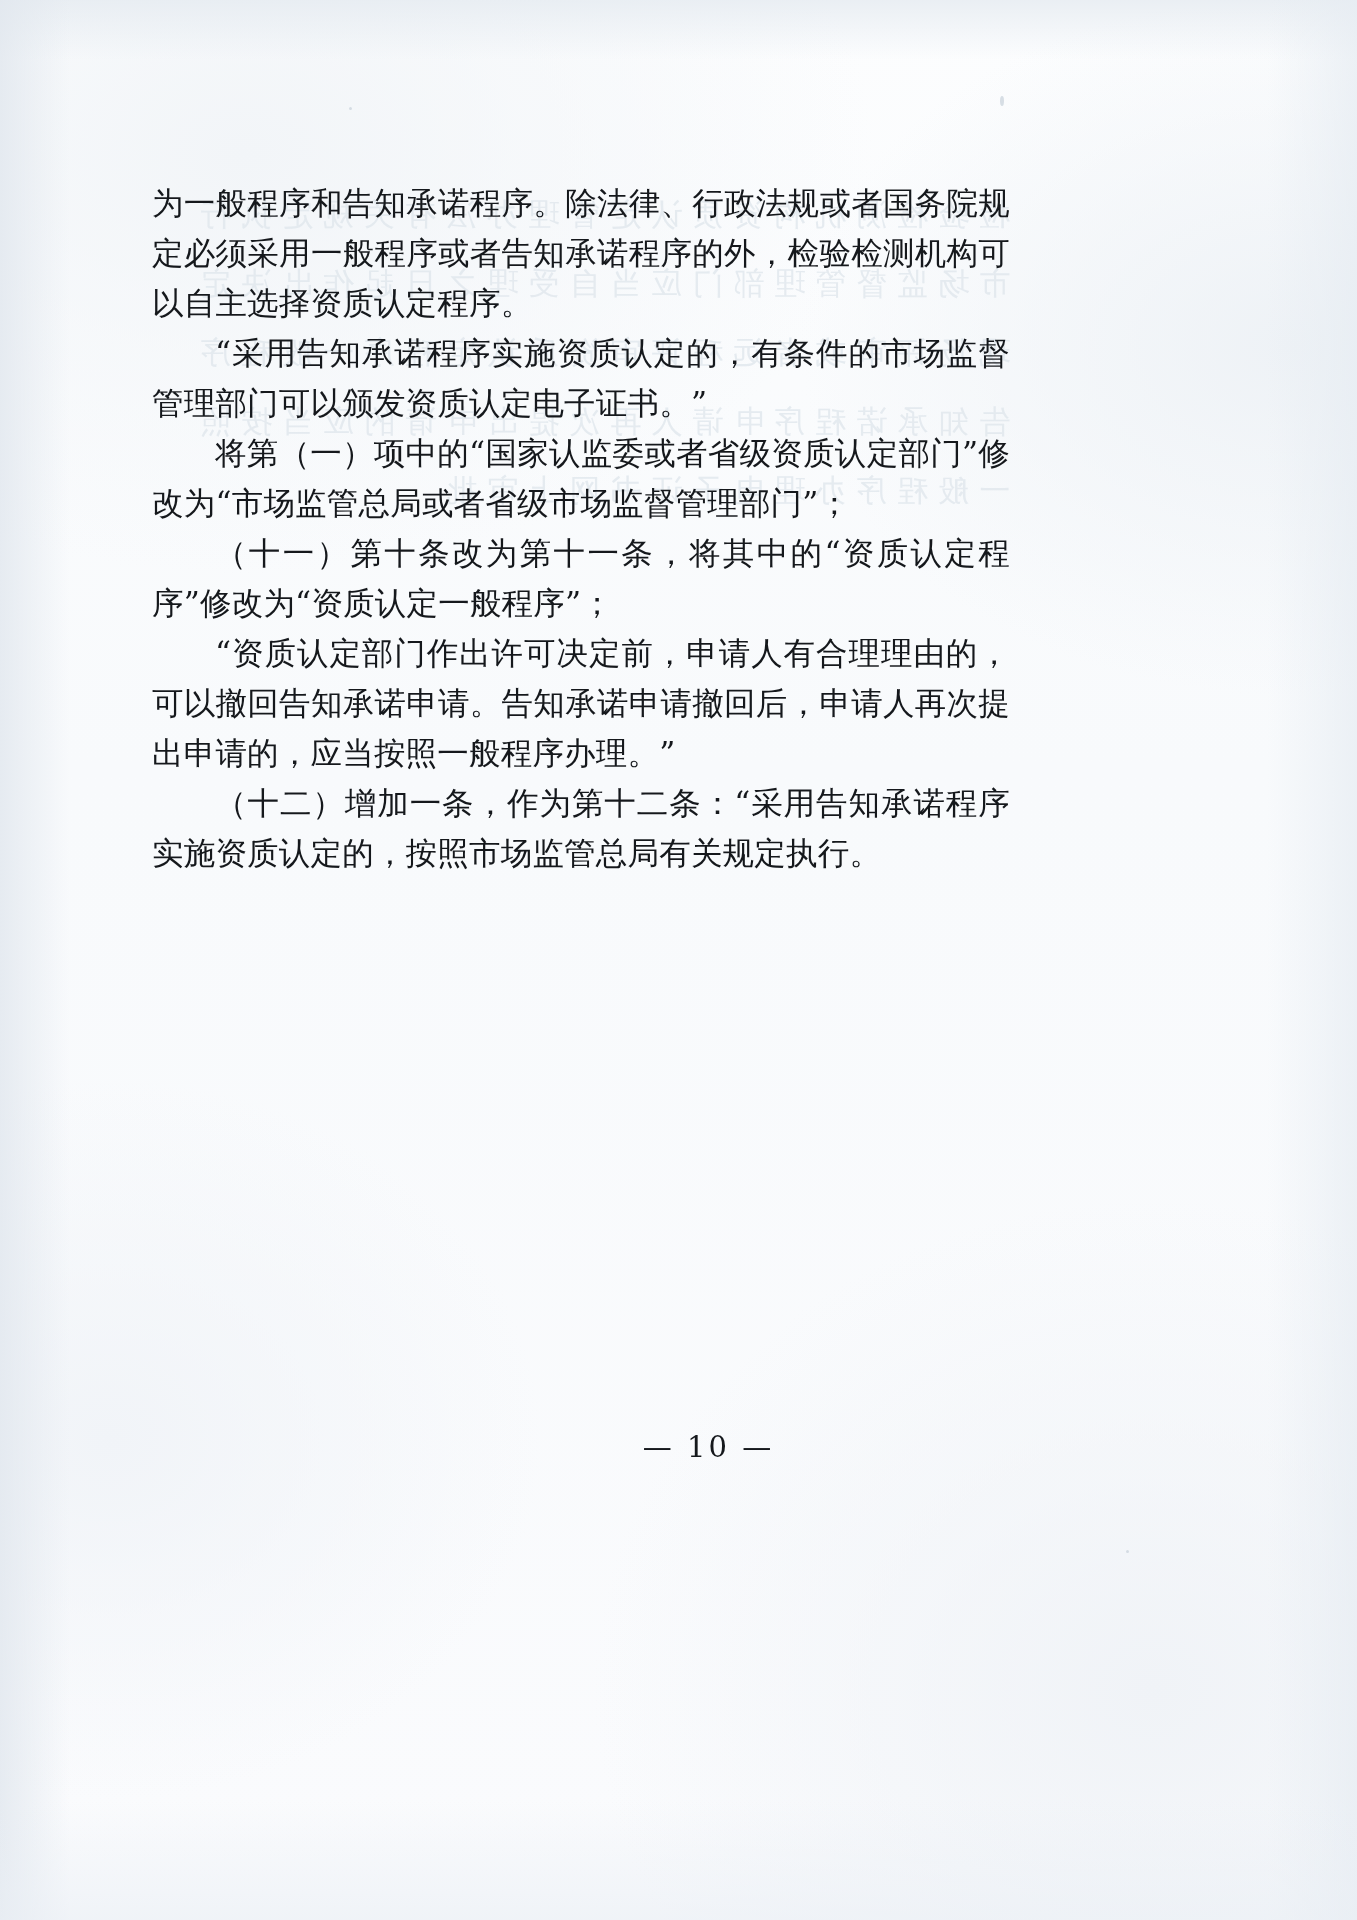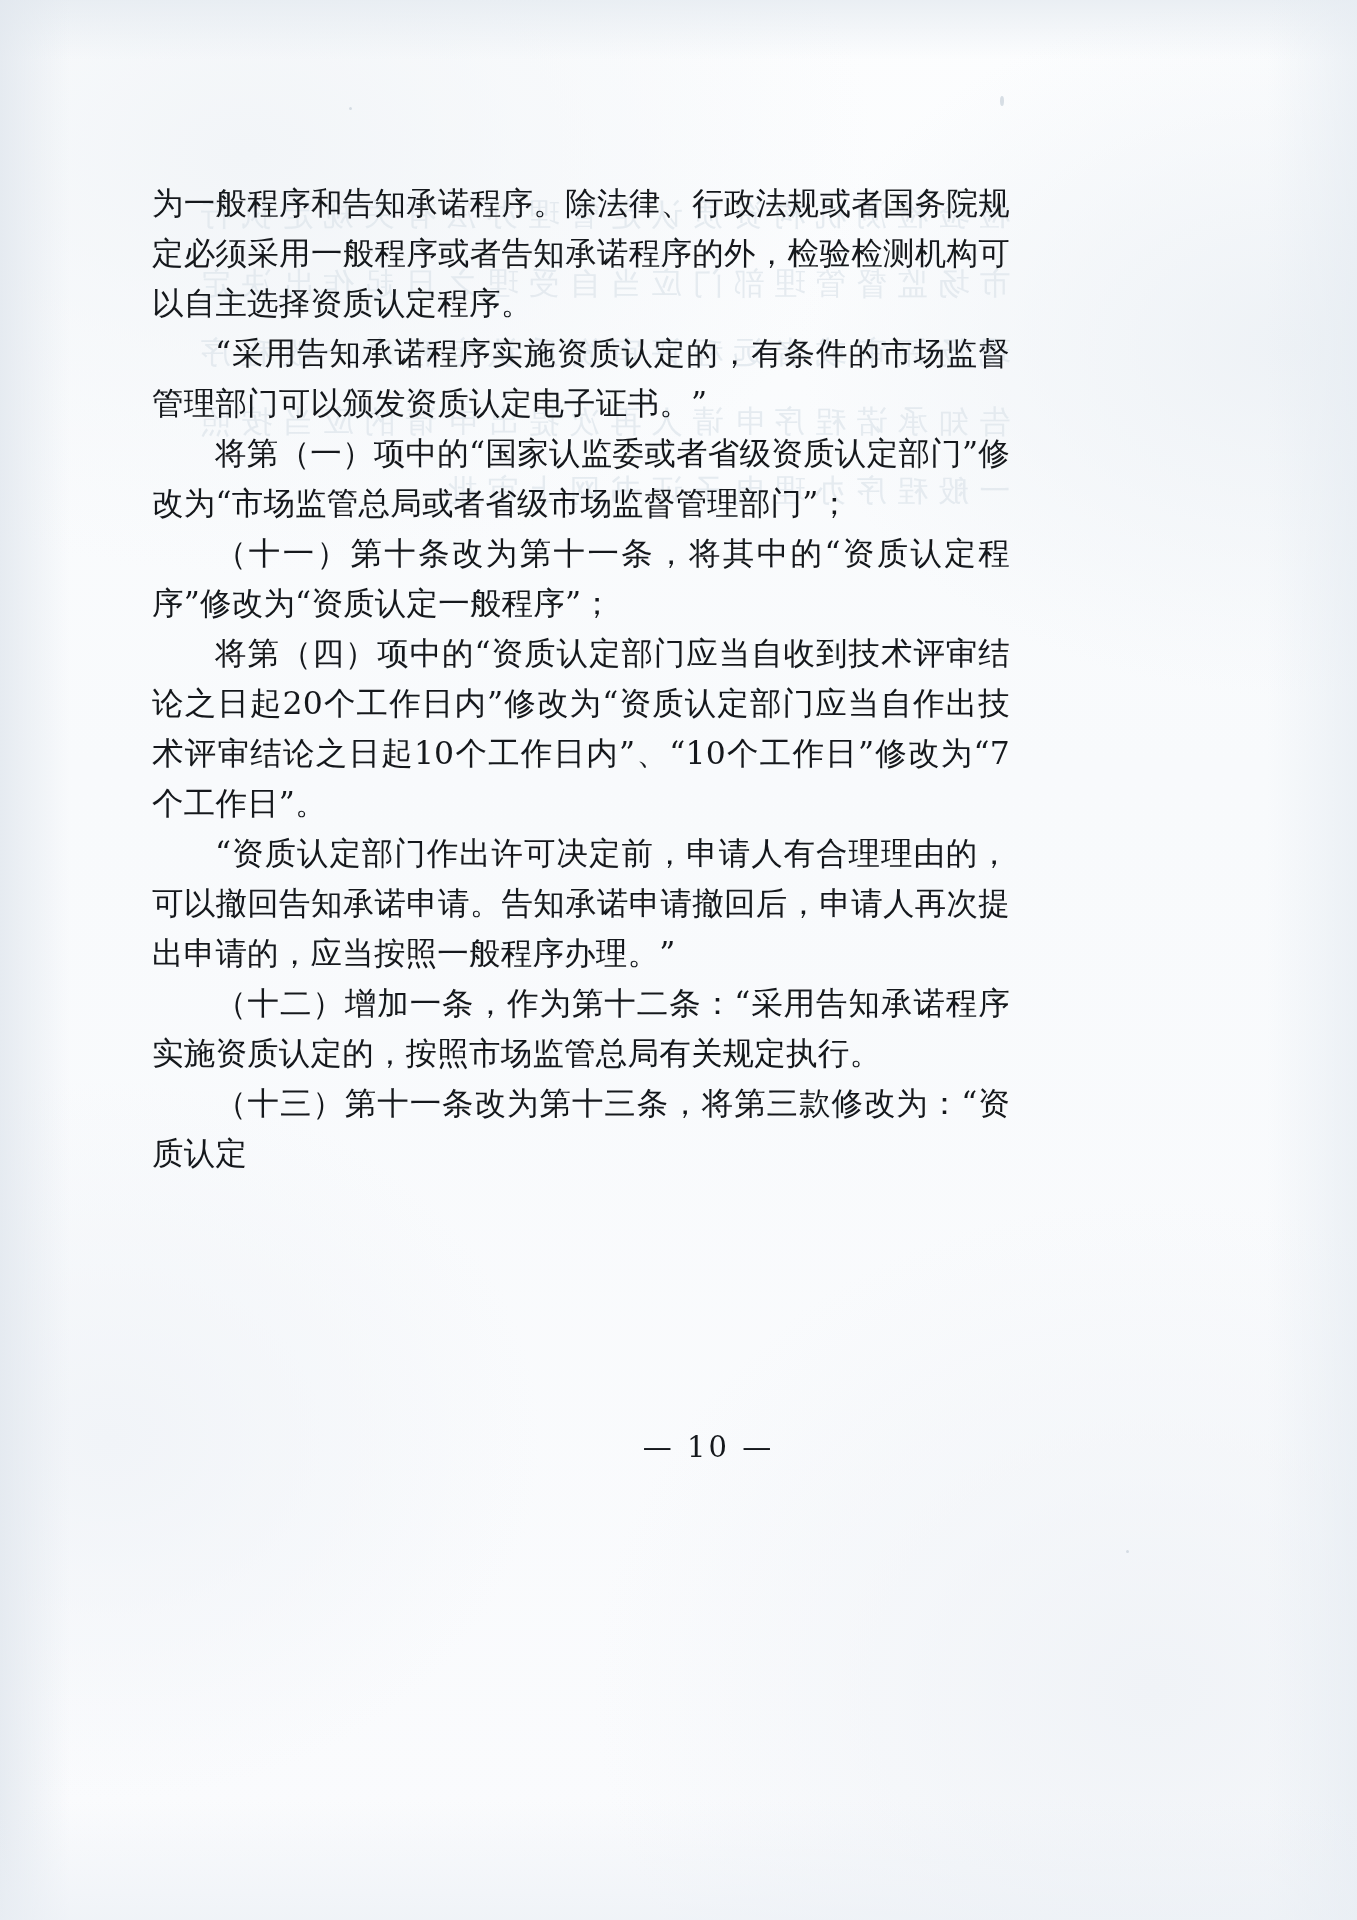--- a/index.html
+++ b/index.html
@@ -129,20 +129,18 @@
   <div class="speck" style="left:349px;top:107px;width:3px;height:3px;"></div>
   <div class="speck" style="left:1126px;top:1550px;width:3px;height:3px;"></div>
 
   <div class="bleed">检验检测机构资质认定管理办法有关规定执行市场监督管理部门应当自受理之日起作出决定现场评审或者远程评审资质认定程序一般程序告知承诺程序申请人再次提出申请的应当按照一般程序办理电子证书网上审批</div>
 
   <div class="content">
     <p class="para">为一般程序和告知承诺程序。除法律、行政法规或者国务院规定必须采用一般程序或者告知承诺程序的外，检验检测机构可以自主选择资质认定程序。</p>
     <p class="para indent">“采用告知承诺程序实施资质认定的，有条件的市场监督管理部门可以颁发资质认定电子证书。”</p>
     <p class="para indent">将第（一）项中的“国家认监委或者省级资质认定部门”修改为“市场监管总局或者省级市场监督管理部门”；</p>
     <p class="para indent">（十一）第十条改为第十一条，将其中的“资质认定程序”修改为“资质认定一般程序”；</p>
-    <p class="para indent">将第（四）项中的“资质认定部门应当自收到技术评审结论之日起20个工作日内”修改为“资质认定部门应当自作出技术评审结论之日起10个工作日内”、“10个工作日”修改为“7个工作日”。</p>
     <p class="para indent">“资质认定部门作出许可决定前，申请人有合理理由的，可以撤回告知承诺申请。告知承诺申请撤回后，申请人再次提出申请的，应当按照一般程序办理。”</p>
     <p class="para indent">（十二）增加一条，作为第十二条：“采用告知承诺程序实施资质认定的，按照市场监管总局有关规定执行。</p>
-    <p class="para indent">（十三）第十一条改为第十三条，将第三款修改为：“资质认定</p>
   </div>
 
   <div class="folio">— 10 —</div>
 </div>
 
 </body></html>

